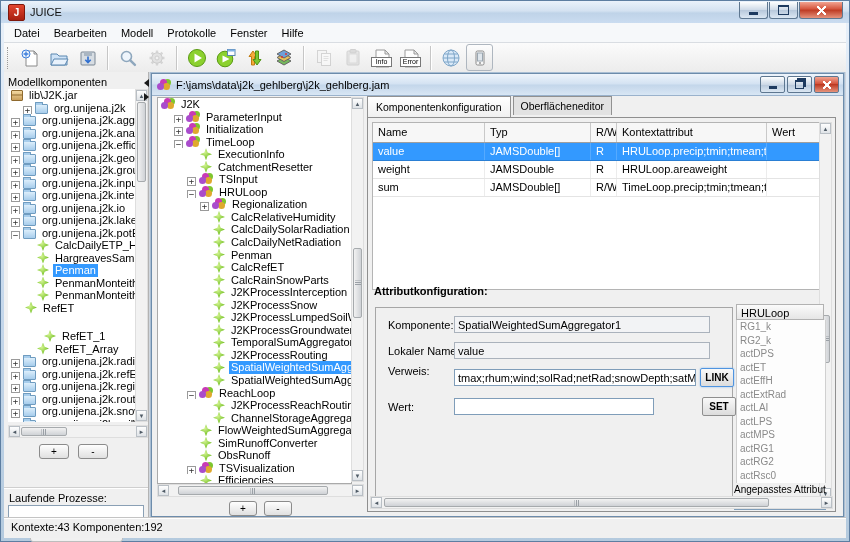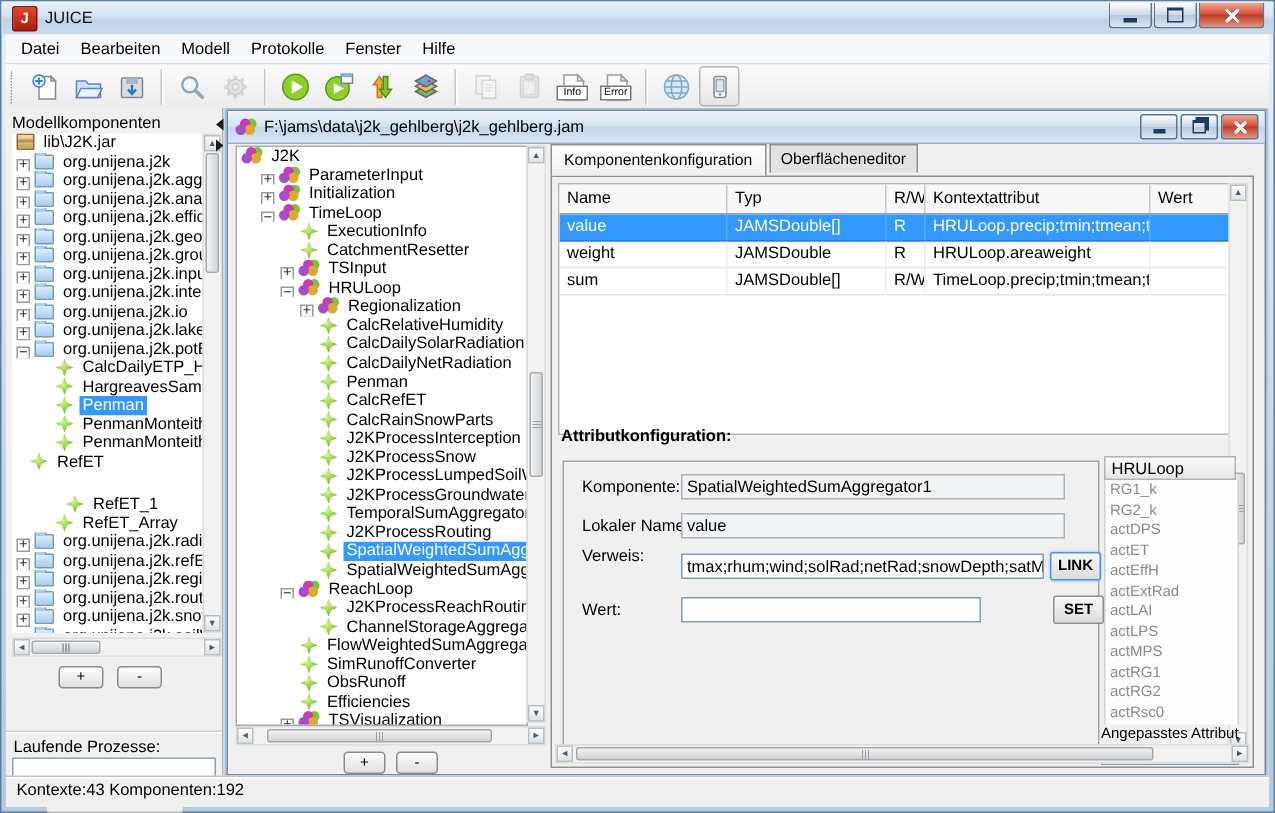--- a/index.html
+++ b/index.html
@@ -310,37 +310,37 @@
             <rect x="7.5" y="5" width="5" height="8" fill="#dfe6ec" stroke="#9aa6b0"></rect>
             <circle cx="10" cy="15" r=".9" fill="#888"></circle>
           </svg>
         </button>
       </div>
 
     <div id="left-panel">
       <div id="lp-header">Modellkomponenten</div>
       <div id="lp-tree">
           <div class="trow" style="padding-left: 3px;"><span class="ic ic-jar"></span><span class="lbl">lib\J2K.jar</span></div>
-          <div class="trow" style="padding-left: 3px;"><span class="tg">+</span><span class="ic ic-folder"></span><span class="lbl">org.unijena.j2k</span></div>
+          <div class="trow" style="padding-left: 15px;"><span class="tg">+</span><span class="ic ic-folder"></span><span class="lbl">org.unijena.j2k</span></div>
           <div class="trow" style="padding-left: 3px;"><span class="tg">+</span><span class="ic ic-folder"></span><span class="lbl">org.unijena.j2k.aggreg</span></div>
           <div class="trow" style="padding-left: 3px;"><span class="tg">+</span><span class="ic ic-folder"></span><span class="lbl">org.unijena.j2k.analysi</span></div>
           <div class="trow" style="padding-left: 3px;"><span class="tg">+</span><span class="ic ic-folder"></span><span class="lbl">org.unijena.j2k.efficier</span></div>
           <div class="trow" style="padding-left: 3px;"><span class="tg">+</span><span class="ic ic-folder"></span><span class="lbl">org.unijena.j2k.geogra</span></div>
           <div class="trow" style="padding-left: 3px;"><span class="tg">+</span><span class="ic ic-folder"></span><span class="lbl">org.unijena.j2k.ground</span></div>
           <div class="trow" style="padding-left: 3px;"><span class="tg">+</span><span class="ic ic-folder"></span><span class="lbl">org.unijena.j2k.inputD</span></div>
           <div class="trow" style="padding-left: 3px;"><span class="tg">+</span><span class="ic ic-folder"></span><span class="lbl">org.unijena.j2k.interce</span></div>
           <div class="trow" style="padding-left: 3px;"><span class="tg">+</span><span class="ic ic-folder"></span><span class="lbl">org.unijena.j2k.io</span></div>
           <div class="trow" style="padding-left: 3px;"><span class="tg">+</span><span class="ic ic-folder"></span><span class="lbl">org.unijena.j2k.lake</span></div>
           <div class="trow" style="padding-left: 3px;"><span class="tg">−</span><span class="ic ic-folder"></span><span class="lbl">org.unijena.j2k.potET</span></div>
           <div class="trow" style="padding-left: 29px;"><span class="ic ic-component"></span><span class="lbl">CalcDailyETP_Hauc</span></div>
           <div class="trow" style="padding-left: 29px;"><span class="ic ic-component"></span><span class="lbl">HargreavesSamani</span></div>
           <div class="trow sel" style="padding-left: 29px;"><span class="ic ic-component"></span><span class="lbl">Penman</span></div>
           <div class="trow" style="padding-left: 29px;"><span class="ic ic-component"></span><span class="lbl">PenmanMonteith</span></div>
           <div class="trow" style="padding-left: 29px;"><span class="ic ic-component"></span><span class="lbl">PenmanMonteith_1</span></div>
-          <div class="trow" style="padding-left: 12px;"><span class="ic ic-component"></span><span class="lbl">RefET</span></div>
+          <div class="trow" style="padding-left: 17px;"><span class="ic ic-component"></span><span class="lbl">RefET</span></div>
           <div class="trow" style="padding-left: 36px; margin-top: 16px;"><span class="ic ic-component"></span><span class="lbl">RefET_1</span></div>
           <div class="trow" style="padding-left: 29px;"><span class="ic ic-component"></span><span class="lbl">RefET_Array</span></div>
           <div class="trow" style="padding-left: 3px;"><span class="tg">+</span><span class="ic ic-folder"></span><span class="lbl">org.unijena.j2k.radiatio</span></div>
           <div class="trow" style="padding-left: 3px;"><span class="tg">+</span><span class="ic ic-folder"></span><span class="lbl">org.unijena.j2k.refET</span></div>
           <div class="trow" style="padding-left: 3px;"><span class="tg">+</span><span class="ic ic-folder"></span><span class="lbl">org.unijena.j2k.regiona</span></div>
           <div class="trow" style="padding-left: 3px;"><span class="tg">+</span><span class="ic ic-folder"></span><span class="lbl">org.unijena.j2k.routing</span></div>
           <div class="trow" style="padding-left: 3px;"><span class="tg">+</span><span class="ic ic-folder"></span><span class="lbl">org.unijena.j2k.snow</span></div>
           <div class="trow" style="padding-left: 3px;"><span class="tg">+</span><span class="ic ic-folder"></span><span class="lbl">org.unijena.j2k.soilWa</span></div>
           <div class="trow" style="padding-left: 3px;"><span class="tg">+</span><span class="ic ic-folder"></span><span class="lbl">org.unijena.j2k.testEv</span></div>
         </div>
@@ -408,22 +408,22 @@
             <div class="trow" style="padding-left: 55px;"><span class="ic ic-component"></span><span class="lbl">TemporalSumAggregator1</span></div>
             <div class="trow" style="padding-left: 55px;"><span class="ic ic-component"></span><span class="lbl">J2KProcessRouting</span></div>
             <div class="trow sel" style="padding-left: 55px;"><span class="ic ic-component"></span><span class="lbl">SpatialWeightedSumAggregator1</span></div>
             <div class="trow" style="padding-left: 55px;"><span class="ic ic-component"></span><span class="lbl">SpatialWeightedSumAggregator2</span></div>
             <div class="trow" style="padding-left: 29px;"><span class="tg">−</span><span class="ic ic-context"></span><span class="lbl">ReachLoop</span></div>
             <div class="trow" style="padding-left: 55px;"><span class="ic ic-component"></span><span class="lbl">J2KProcessReachRouting</span></div>
             <div class="trow" style="padding-left: 55px;"><span class="ic ic-component"></span><span class="lbl">ChannelStorageAggregator</span></div>
             <div class="trow" style="padding-left: 42px;"><span class="ic ic-component"></span><span class="lbl">FlowWeightedSumAggregator</span></div>
             <div class="trow" style="padding-left: 42px;"><span class="ic ic-component"></span><span class="lbl">SimRunoffConverter</span></div>
             <div class="trow" style="padding-left: 42px;"><span class="ic ic-component"></span><span class="lbl">ObsRunoff</span></div>
+            <div class="trow" style="padding-left: 29px;"><span class="tg">+</span><span class="ic ic-context"></span><span class="lbl">TSVisualization</span></div>
             <div class="trow" style="padding-left: 42px;"><span class="ic ic-component"></span><span class="lbl">Efficiencies</span></div>
-            <div class="trow" style="padding-left: 29px;"><span class="tg">+</span><span class="ic ic-context"></span><span class="lbl">TSVisualization</span></div>
           </div>
         <div class="sb sbv" style="left:199px;top:23px;height:385px;">
           <div class="sb-arr up">▲</div>
           <div class="sb-thumb" style="top:150px;height:70px;">
               <span class="grip"></span>
             </div>
           <div class="sb-arr down">▼</div>
         </div>
         <div class="sb sbh" style="left:5px;top:410px;width:207px;">
           <div class="sb-arr lt">◄</div>

